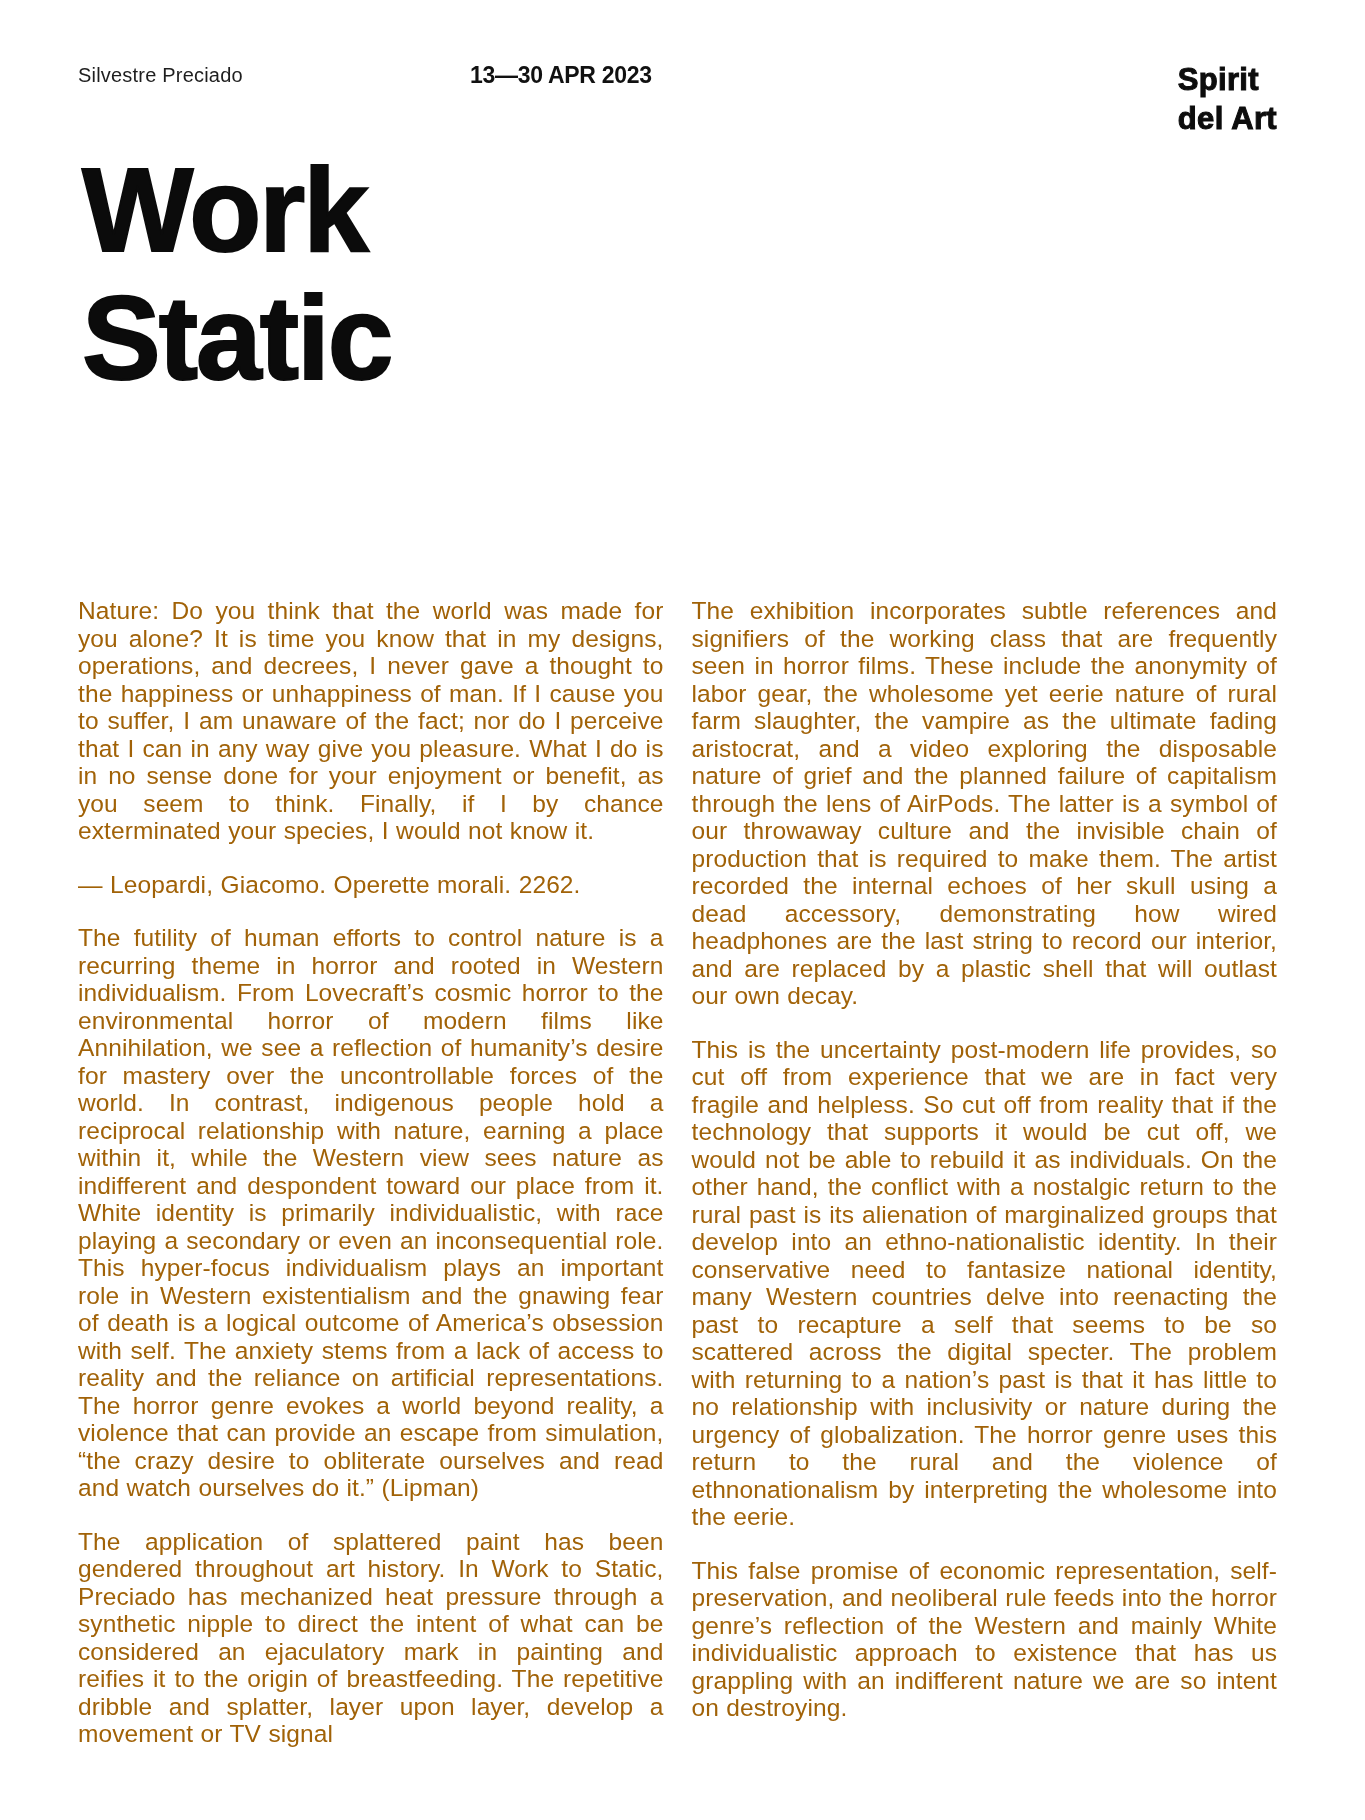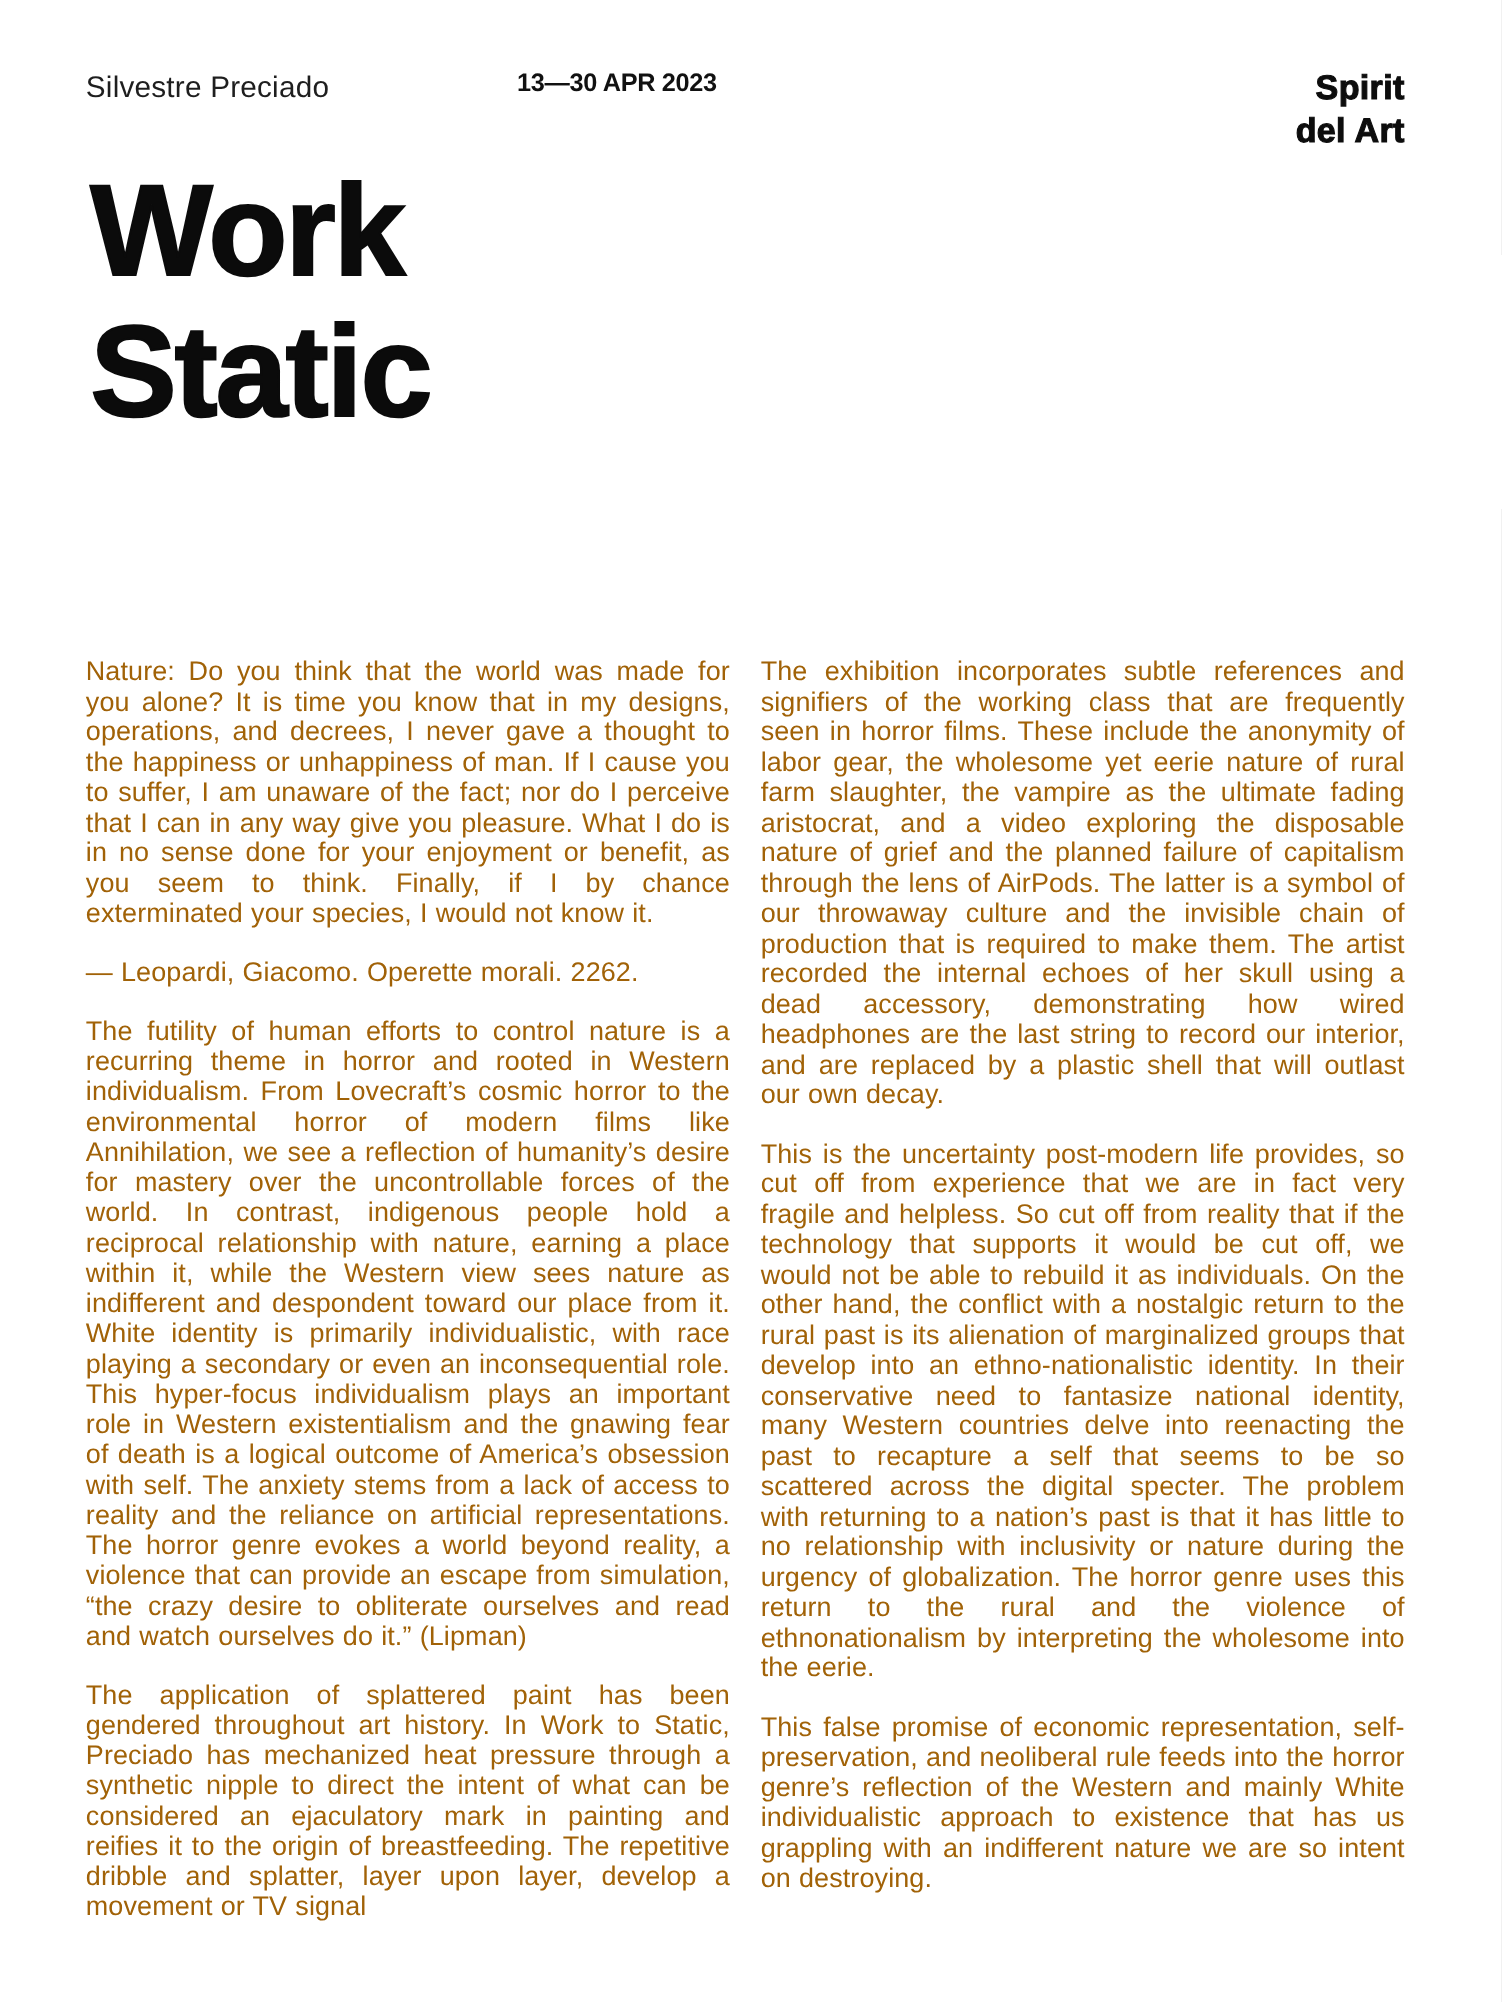--- a/index.html
+++ b/index.html
@@ -22,40 +22,40 @@
     position: absolute;
     left: 78px;
     right: 88px;
     top: 58px;
     height: 90px;
   }
   .artist {
     position: absolute;
     left: 0;
     top: 6px;
-    font-size: 27px;
+    font-size: 20px;
     letter-spacing: 0.2px;
     color: #1e1e1e;
     white-space: nowrap;
   }
   .dates {
     position: absolute;
     left: 392px;
     top: 4px;
     font-size: 23px;
     font-weight: bold;
     letter-spacing: -0.3px;
     color: #111111;
     white-space: nowrap;
   }
   .brand {
     position: absolute;
     right: 0;
     top: 2px;
-    text-align: right;
+    text-align: left;
     font-size: 31px;
     line-height: 39px;
     font-weight: bold;
     color: #0d0d0d;
     -webkit-text-stroke: 1px #0d0d0d;
     letter-spacing: 0.3px;
   }
   
   .title {
     position: absolute;

